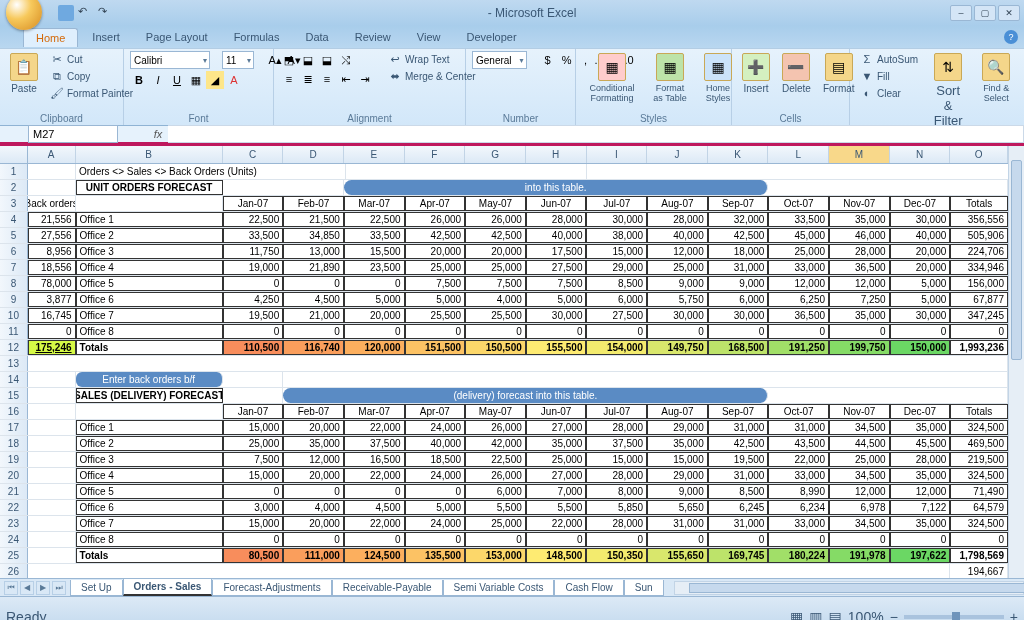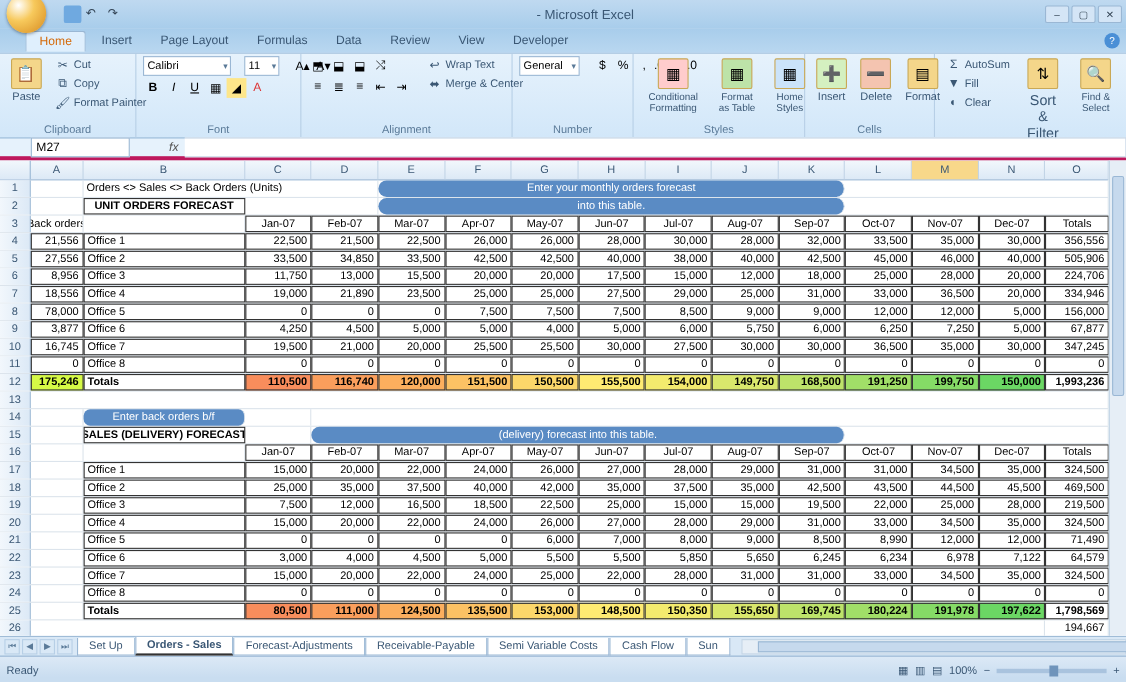--- a/index.html
+++ b/index.html
@@ -52,40 +52,40 @@
 .sheet { flex: 1; overflow: hidden; }
 .datarow { height: 16px; display: flex; border-bottom: 1px solid #dce4ec; }
 .rnh { width: 28px; border-right: 1px solid #9ab7d4; background: linear-gradient(90deg,#f2f7fc,#dce9f6); text-align: center; font-size: 10px; color: #3a5774; display: flex; align-items: center; justify-content: center; }
 .cell { border-right: 1px solid #dce4ec; font-size: 10px; padding: 0 3px; display: flex; align-items: center; overflow: hidden; white-space: nowrap; }
 .cell.r { justify-content: flex-end; }
 .cell.c { justify-content: center; }
 .cell.bd { border: 1px solid #333 !important; }
 .hdr-box { background: #fff; border: 1px solid #333; font-weight: bold; }
 .prompt { background: #5a8bc4; color: #fff; border-radius: 8px; justify-content: center; font-size: 10px; }
 .totals-row .cell { font-weight: bold; }
-.yellow-lbl { background: #d6fa46; font-weight: bold; border: 1px solid #333; }
+.yellow-lbl { background: #d6fa46; font-weight: bold; border: 1px solid #333; text-decoration: underline; }
 .btn-blue { background: #5a8bc4; color: #fff; border-radius: 6px; justify-content: center; }
 
 
 .wA { width: 48px; } .wB { width: 148px; } .wm { width: 61px; } .wtot { width: 58px; }
 
 .vscroll { width: 16px; background: #e6eef6; border-left: 1px solid #c2d4e6; }
 .vscroll .thumb { margin: 14px 2px; height: 200px; background: #c6d9ed; border: 1px solid #9ab7d4; border-radius: 2px; }
 
 
 .sheettabs { height: 18px; background: #d9e8f6; border-top: 1px solid #9ab7d4; display: flex; align-items: center; font-size: 10px; }
 .sheettabs .nav { display: flex; gap: 2px; padding: 0 4px; }
 .sheettabs .nav span { width: 14px; height: 14px; display: flex; align-items: center; justify-content: center; font-size: 8px; color: #5a7a98; cursor: pointer; border: 1px solid #b7cfe6; }
 .stab { padding: 2px 10px; background: #fff; border: 1px solid #9ab7d4; border-top: none; cursor: pointer; color: #3a5774; }
 .stab.active { background: #fff; font-weight: bold; border-bottom: 2px solid #333; }
 .hscroll { flex: 1; margin-left: 10px; height: 14px; background: #e6eef6; border: 1px solid #c2d4e6; position: relative; }
 .hscroll .thumb { position: absolute; left: 14px; width: 440px; top: 1px; bottom: 1px; background: #c6d9ed; border: 1px solid #9ab7d4; }
 
 
-.status { height: 20px; background: linear-gradient(#dce9f6,#c9ddf0); border-top: 1px solid #9ab7d4; display: flex; align-items: flex-end; padding: 0 6px; font-size: 10px; color: #3a5774; }
+.status { height: 20px; background: linear-gradient(#dce9f6,#c9ddf0); border-top: 1px solid #9ab7d4; display: flex; align-items: flex-start; padding: 12px 6px; font-size: 14px; color: #3a5774; }
 .status .right { margin-left: auto; display: flex; align-items: center; gap: 6px; }
 .zoom-slider { width: 100px; height: 4px; background: #a9c3de; position: relative; }
 .zoom-slider::after { content: ""; position: absolute; left: 48px; top: -3px; width: 8px; height: 10px; background: #6f94bb; }
 
 
 .g0{background:#f88d5c}.g1{background:#fa9e5c}.g2{background:#fcaf5e}.g3{background:#fcc264}.g4{background:#fcd76a}.g5{background:#feeb72}.g6{background:#f3eb6e}.g7{background:#d9e76c}.g8{background:#bde36a}.g9{background:#a1df68}.g10{background:#85db66}.g11{background:#6bd764}
 </style>
 </head>
 <body>
 
@@ -300,21 +300,20 @@
       <div class="colhead wm">L</div>
       <div class="colhead wm sel">M</div>
       <div class="colhead wm">N</div>
       <div class="colhead wtot">O</div>
     </div>
     <div id="rows-container">
         <div class="datarow ">
           <div class="rnh">1</div>
           <div class="cell wA "></div>
           <div class="cell  " style="width: 270px;">Orders &lt;&gt; Sales &lt;&gt; Back Orders (Units)</div>
-          <div class="cell  prompt" style="width: 427px;">Enter your monthly  orders forecast</div>
           <div class="cell  " style="width: 241px;"></div>
         </div>
         <div class="datarow ">
           <div class="rnh">2</div>
           <div class="cell wA "></div>
           <div class="cell  hdr-box c" style="width: 148px;">UNIT ORDERS FORECAST</div>
           <div class="cell  " style="width: 122px;"></div>
           <div class="cell  prompt" style="width: 427px;">into this table.</div>
           <div class="cell  " style="width: 241px;"></div>
         </div>

